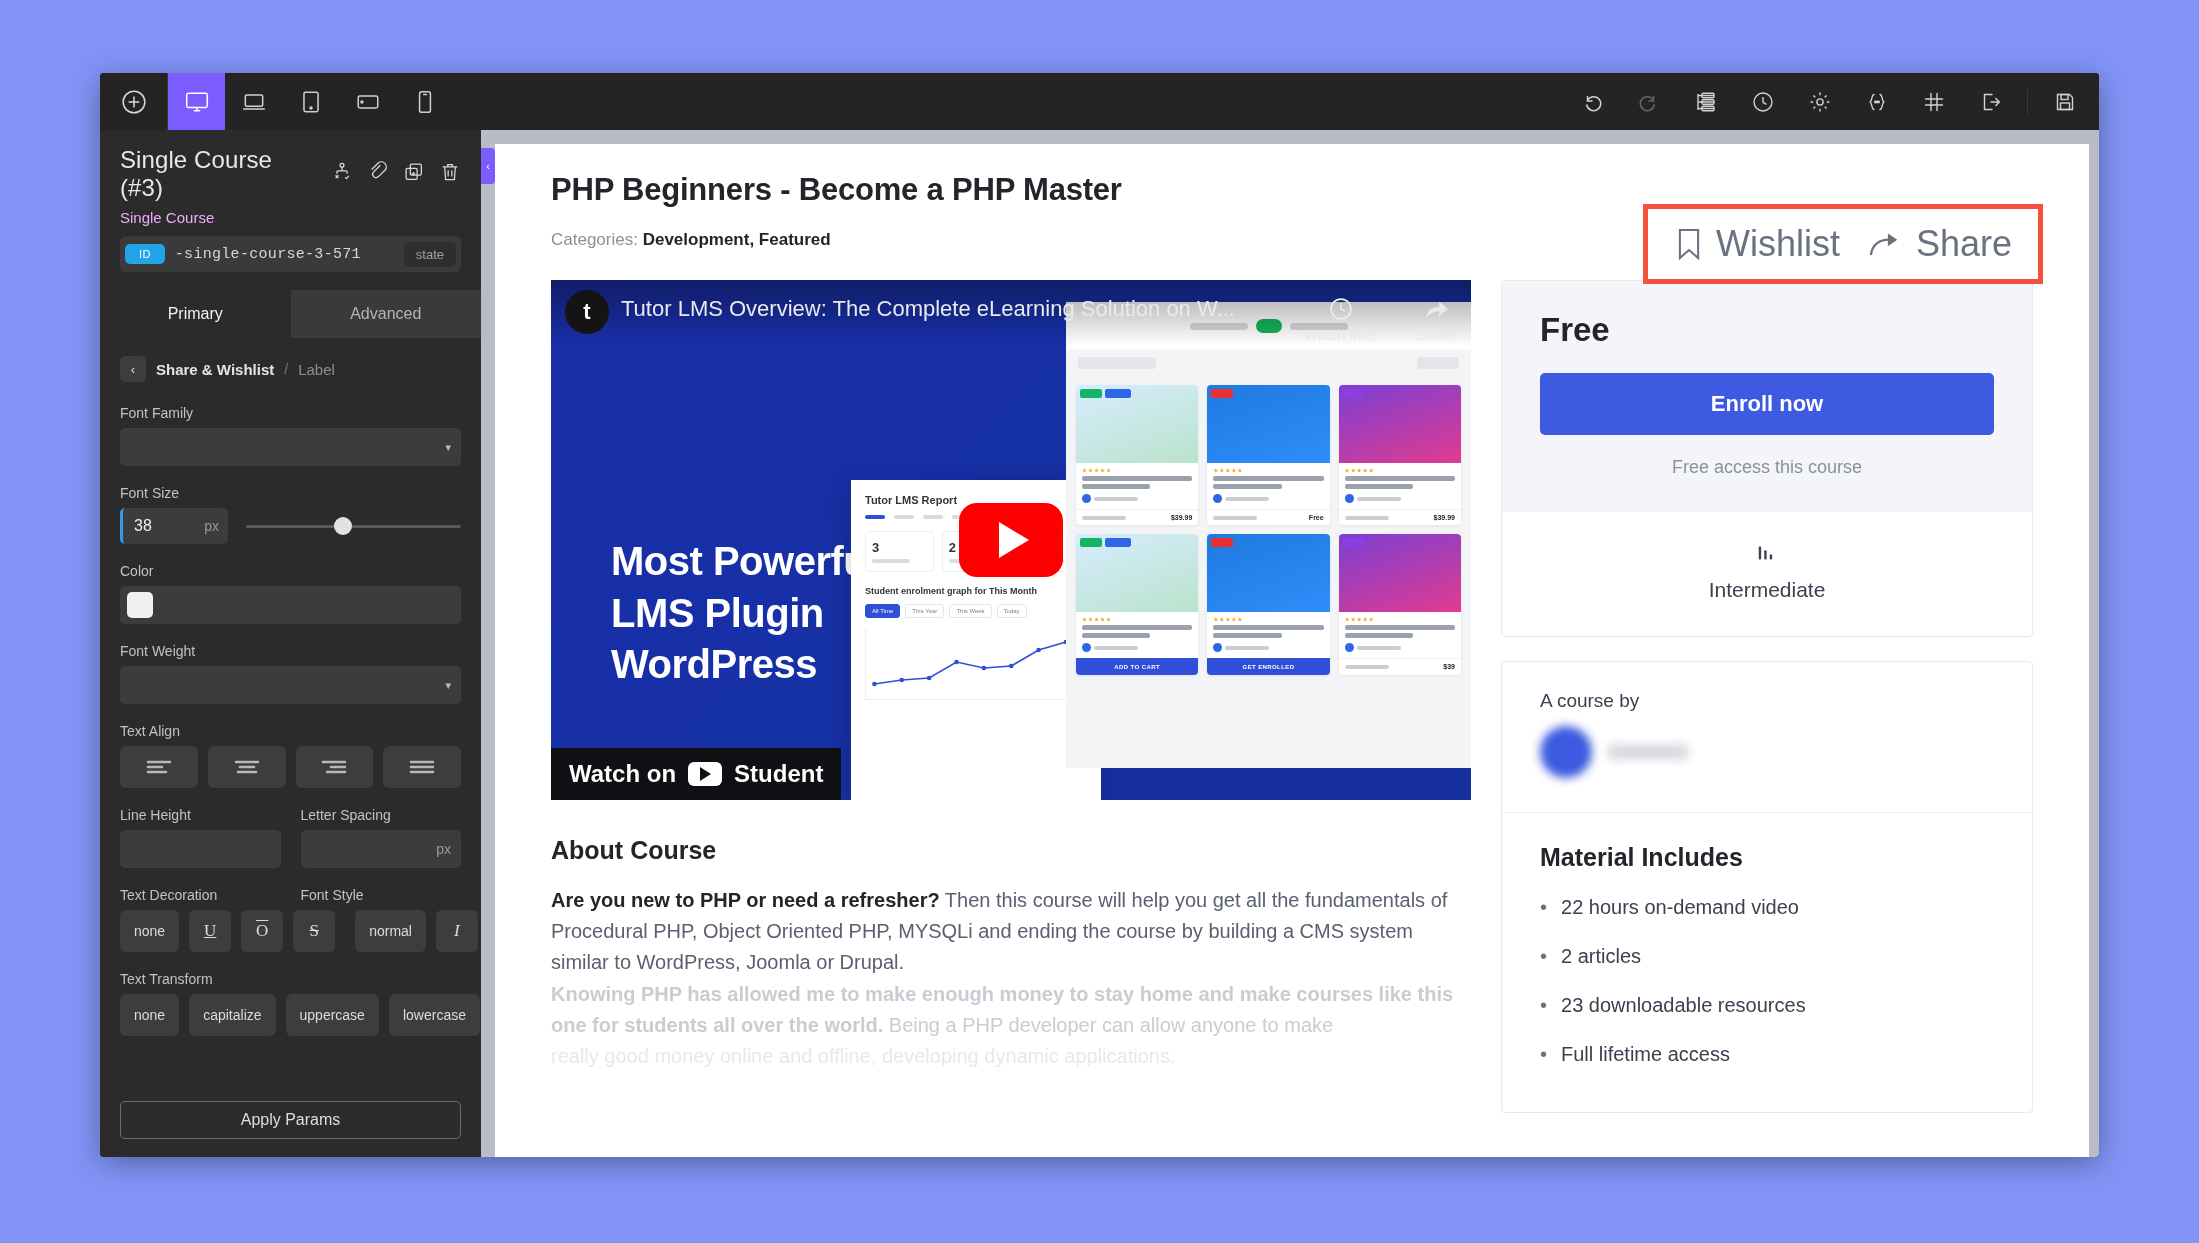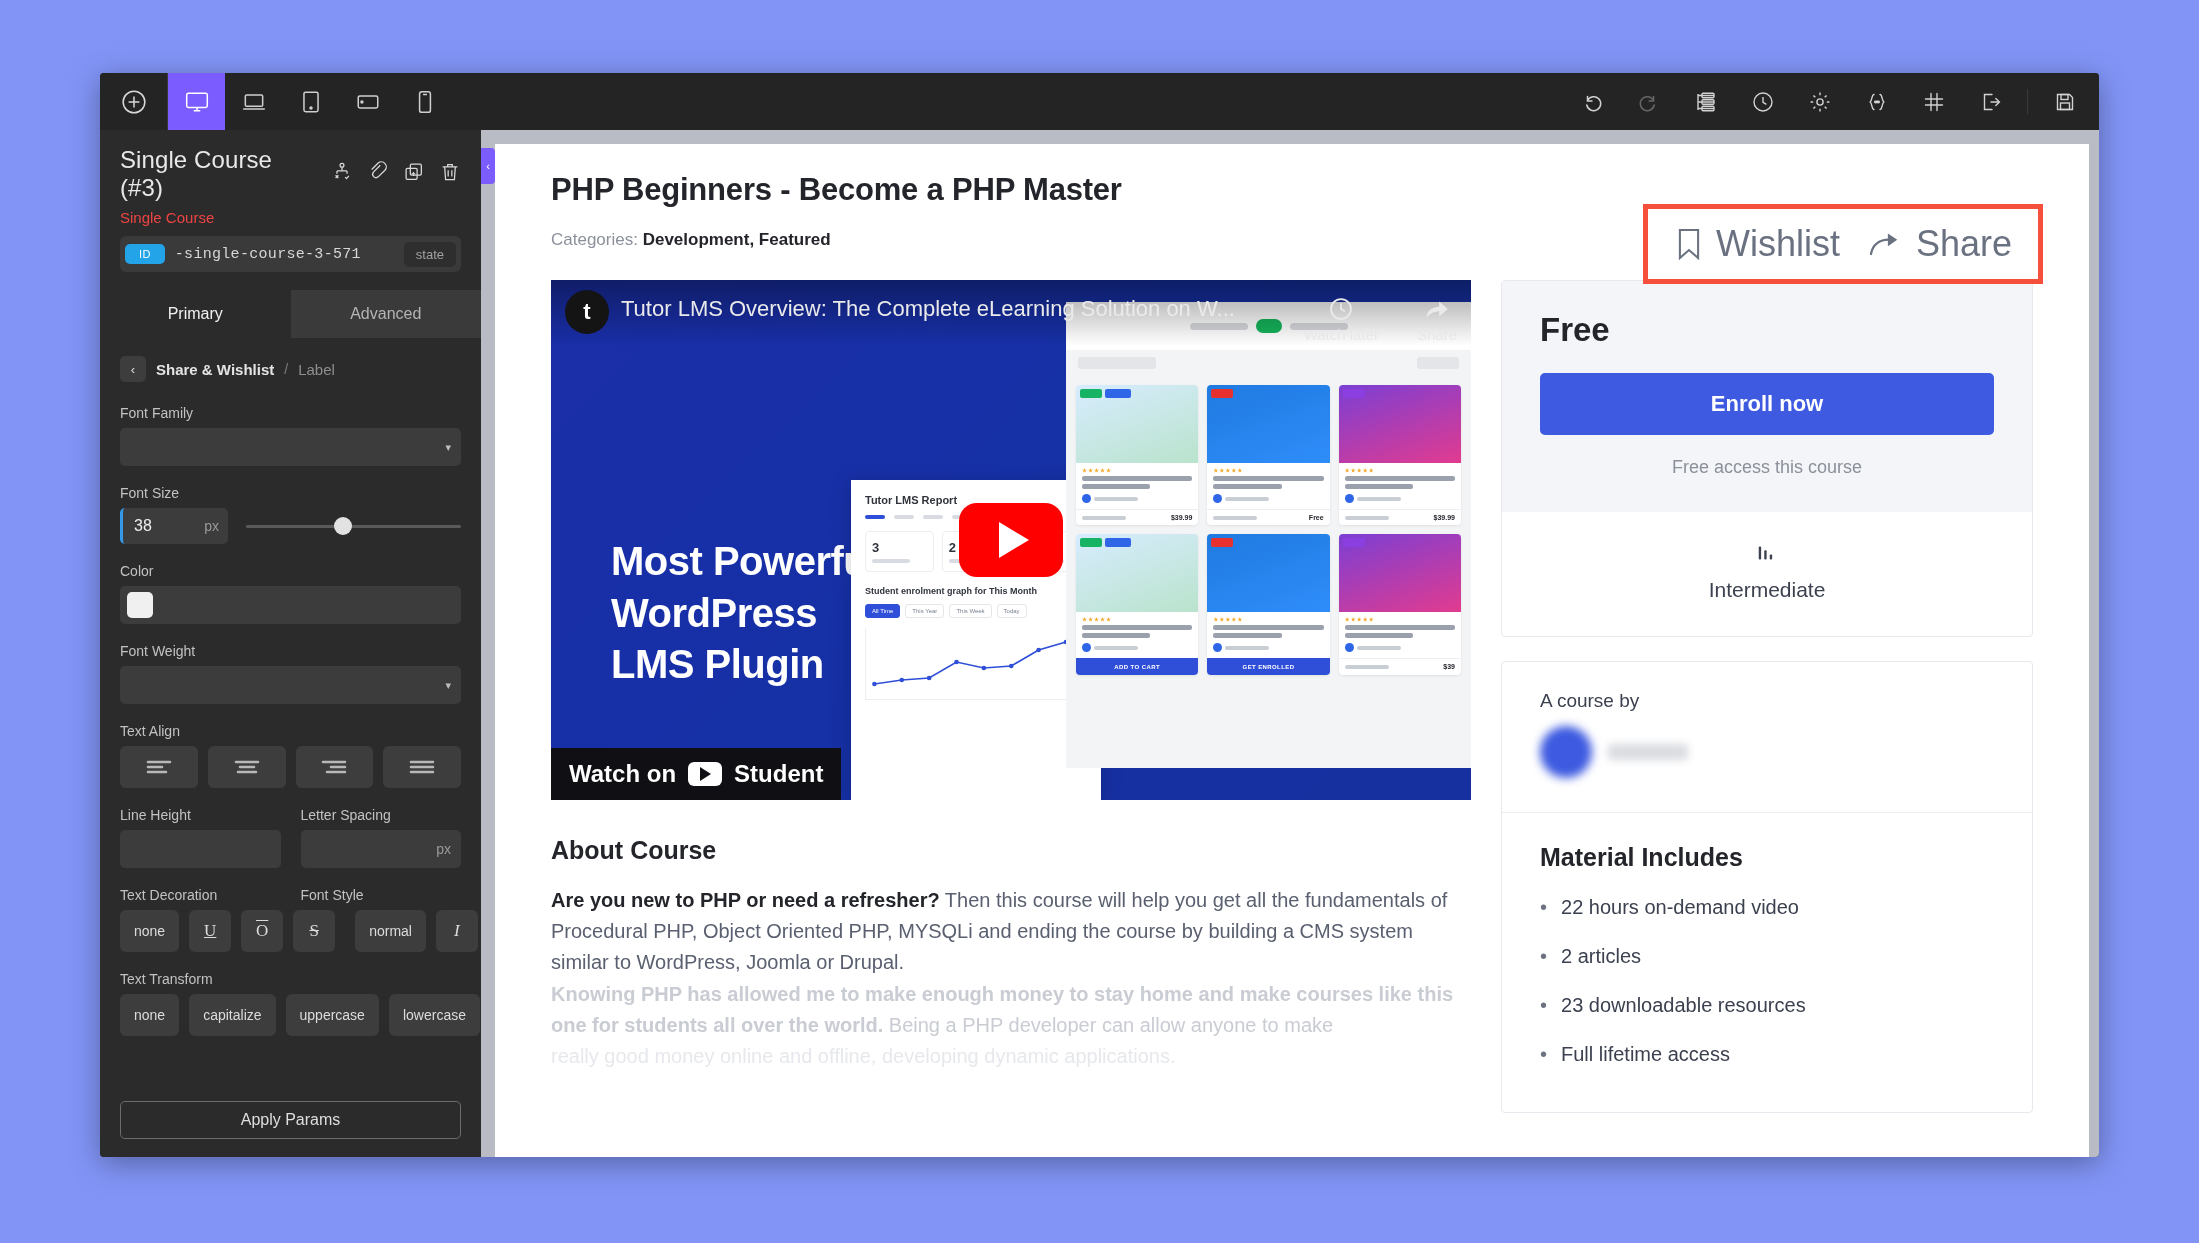--- a/index.html
+++ b/index.html
@@ -58,21 +58,21 @@
     display: flex; flex-direction: column;
     min-height: 0;
   }
   .lp-head { padding: 16px 20px 0 20px; }
   .lp-title-row { display:flex; align-items:center; }
   .lp-title {
     font-size: 24px; color: #e8e8e8; font-weight: 400; letter-spacing: .1px;
   }
   .lp-head-icons { display:flex; gap: 14px; margin-left: 18px; }
   .lp-head-icons .hi { cursor:pointer; }
-  .lp-sub { font-size: 15px; color: #ef4444; margin-top: 7px; }
+  .lp-sub { font-size: 15px; color: #f0abfc; margin-top: 7px; }
 
   .id-row {
     margin-top: 10px;
     background: #3a3a3a; border-radius: 6px;
     height: 36px; display:flex; align-items:center; padding: 0 5px;
     gap: 10px;
   }
   .id-badge {
     background: #23a3e8; color:#fff; font-size: 11px;
     border-radius: 5px; padding: 4px 14px; letter-spacing:.4px;
@@ -666,22 +666,22 @@
                           <path d="M2 20c1-7 6.5-10 12-10V5l8 7-8 7v-5c-4.5 0-8.7 2-12 6z"></path>
                         </svg>
                       <span>Share</span>
                     </div>
                   </div>
                 </div>
 
 
                 <div class="vid-head1">
                   <div>Most Powerful</div>
+                  <div>LMS Plugin</div>
                   <div>WordPress</div>
-                  <div>LMS Plugin</div>
                 </div>
 
                 <div class="vid-report">
                   <div class="vr-title">Tutor LMS Report</div>
                   <div class="vr-tabs">
                       <i></i>
                       <i></i>
                       <i></i>
                       <i></i>
                       <i></i>

